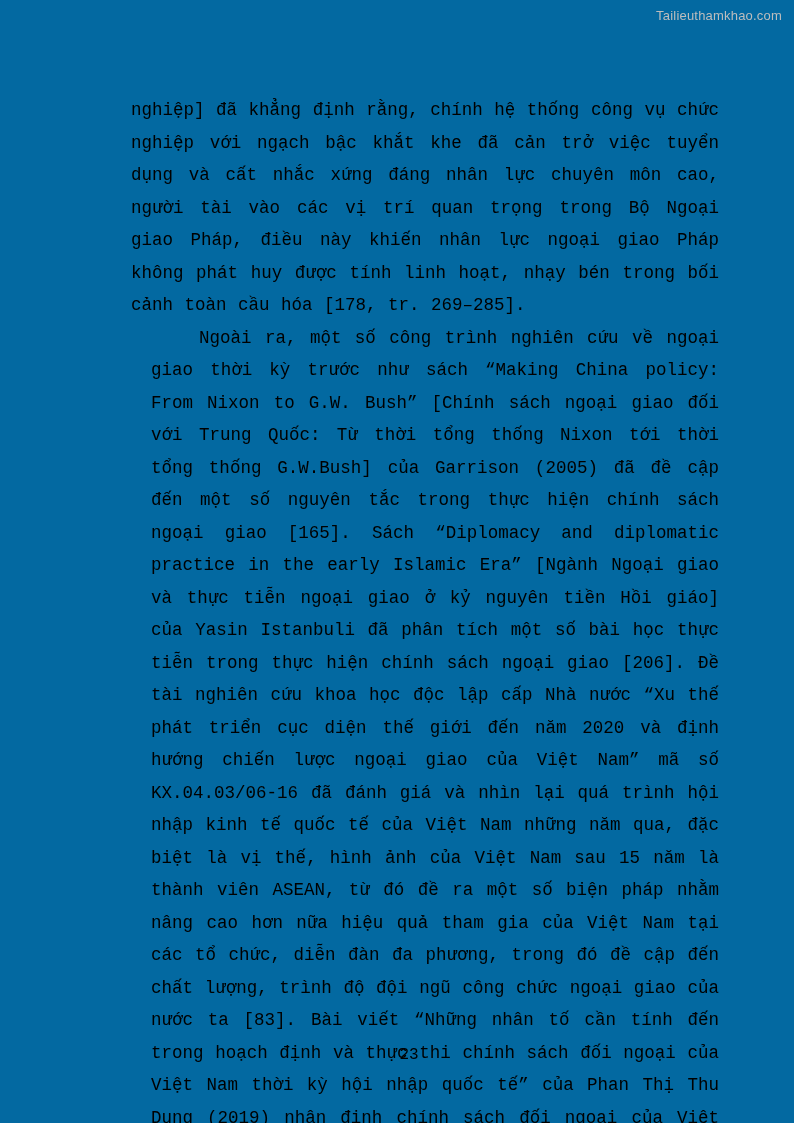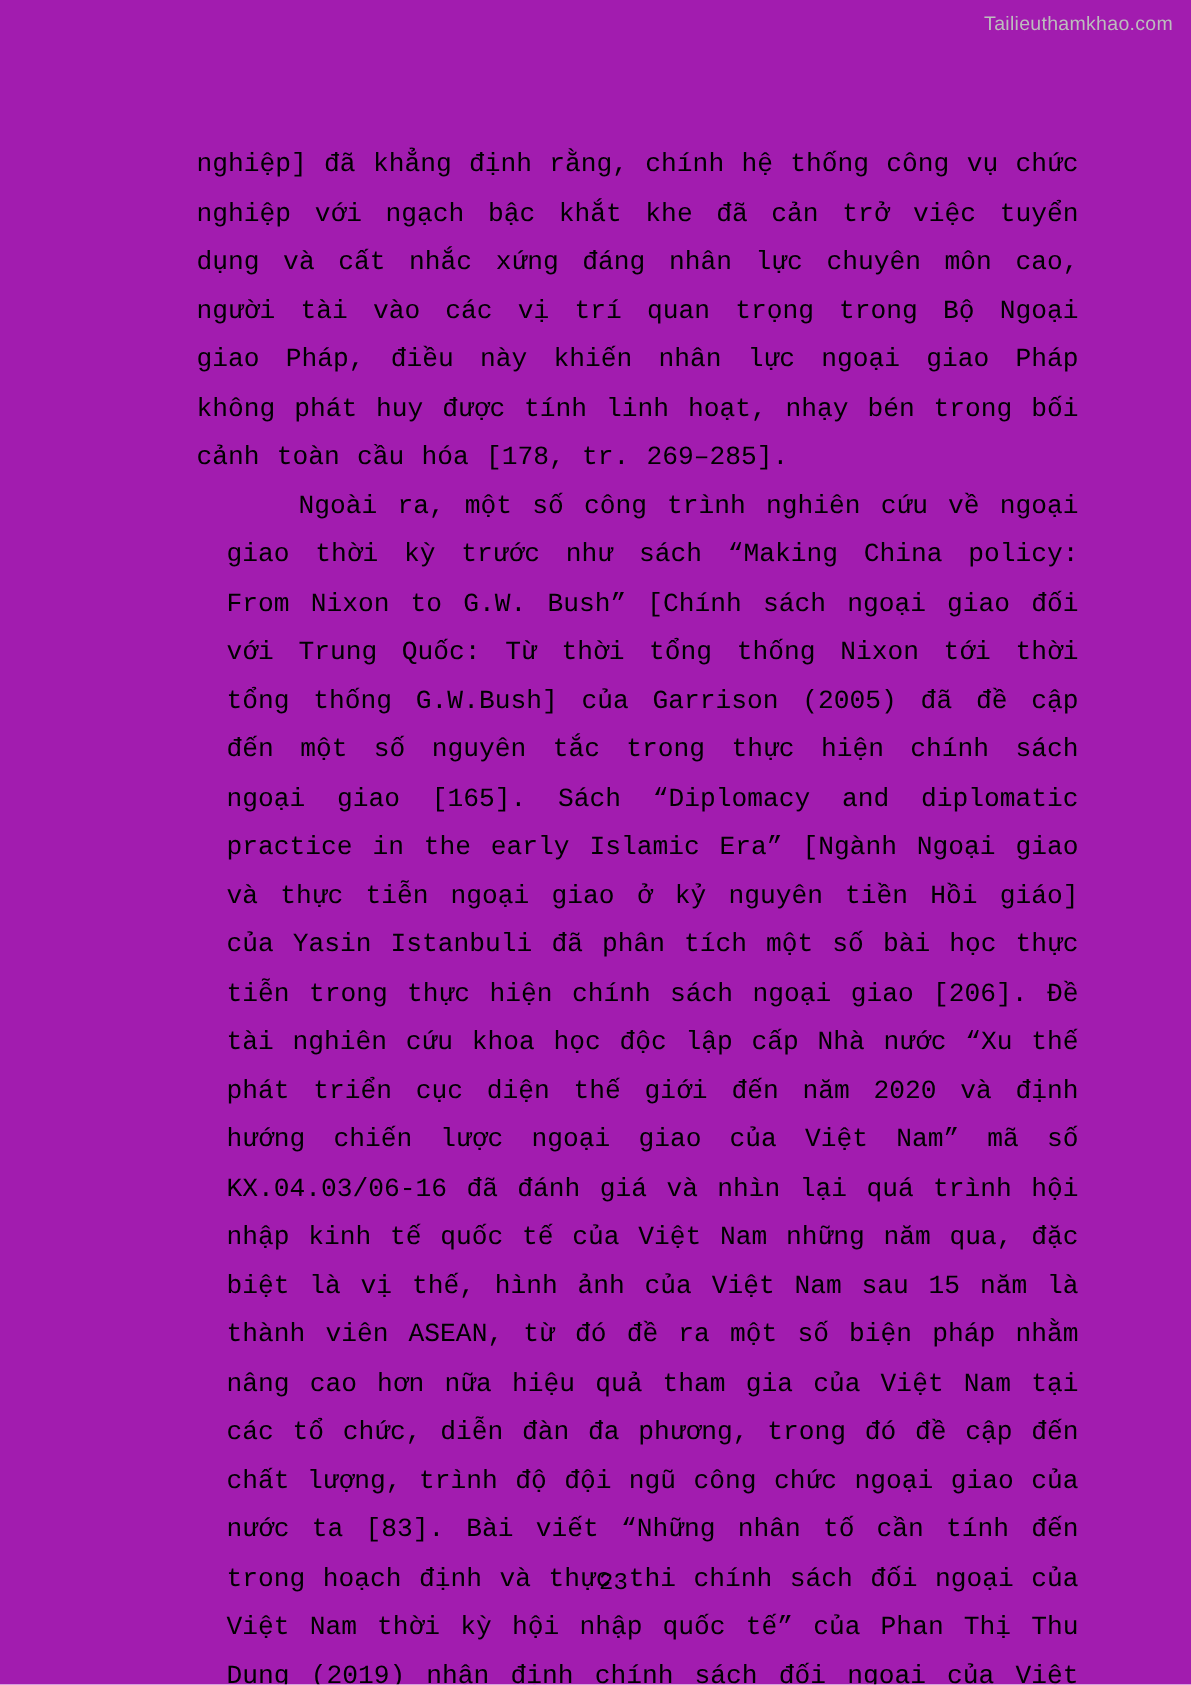--- a/index.html
+++ b/index.html
@@ -5,21 +5,21 @@
   * { box-sizing: border-box; font-family: Liberation Mono, monospace; }
   html, body {
     margin: 0;
     padding: 0;
     background: #ffffff;
   }
   .page {
     position: relative;
     width: 794px;
     height: 1123px;
-    background: #a21caf;
+    background: #0369a1;
     font-family: "Liberation Serif", "DejaVu Serif", serif;
     color: #000000;
     overflow: hidden;
     padding-left: 24px;
   }
   .watermark {
     position: absolute;
     top: 8px;
     right: 12px;
     font-family: "Liberation Sans", "DejaVu Sans", sans-serif;

